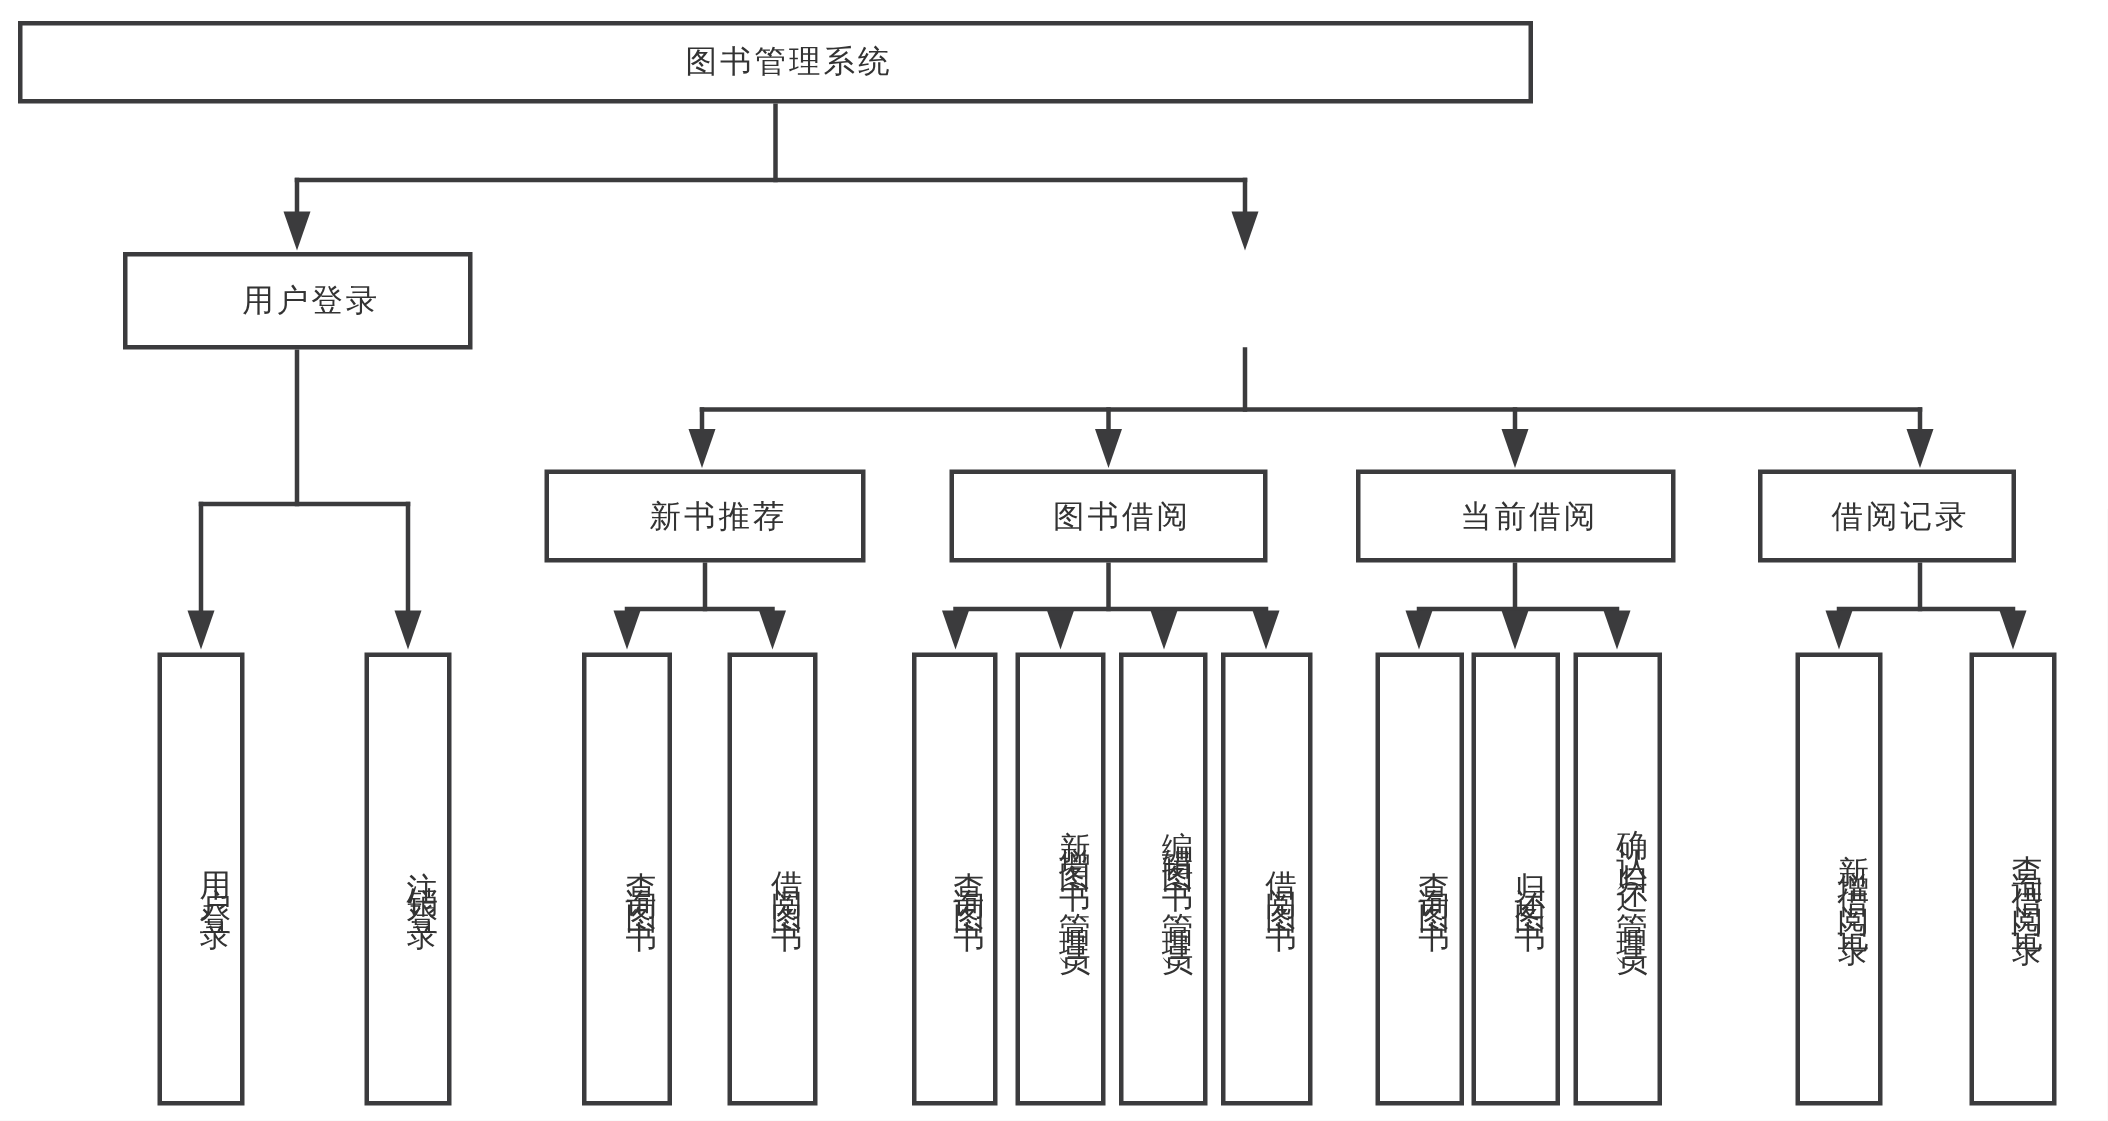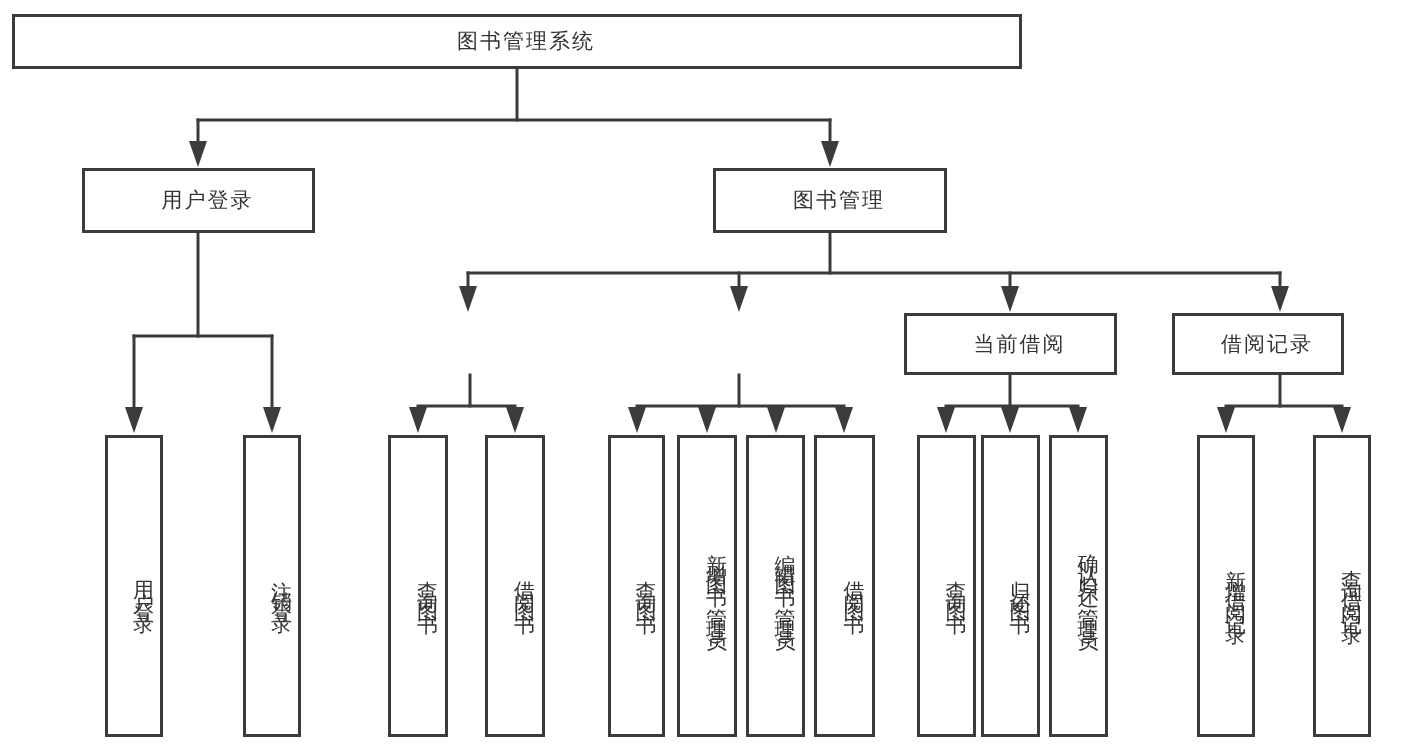--- a/index.html
+++ b/index.html
@@ -124,24 +124,27 @@
     </g>
   </svg>
 
   <div class="node" style="left:12px; top:14px; width:1010px; height:55px;">
     <span class="hlabel">图书管理系统</span>
   </div>
 
   <div class="node" style="left:82px; top:168px; width:233px; height:65px;">
     <span class="hlabel">用户登录</span>
   </div>
-  <div class="node" style="left:713px; top:168px; width:234px; height:65px;">
-    <span class="hlabel">图书管理</span>
+
+  <div class="node" style="left:363px; top:313px; width:214px; height:62px;">
+    <span class="hlabel">新书推荐</span>
   </div>
-
+  <div class="node" style="left:633px; top:313px; width:212px; height:62px;">
+    <span class="hlabel">图书借阅</span>
+  </div>
   <div class="node" style="left:904px; top:313px; width:213px; height:62px;">
     <span class="hlabel">当前借阅</span>
   </div>
   <div class="node" style="left:1172px; top:313px; width:172px; height:62px;">
     <span class="hlabel">借阅记录</span>
   </div>
 
   <div class="node" style="left:105px; top:435px; width:58px; height:302px;">
     <span class="vlabel">用户登录</span>
   </div>

